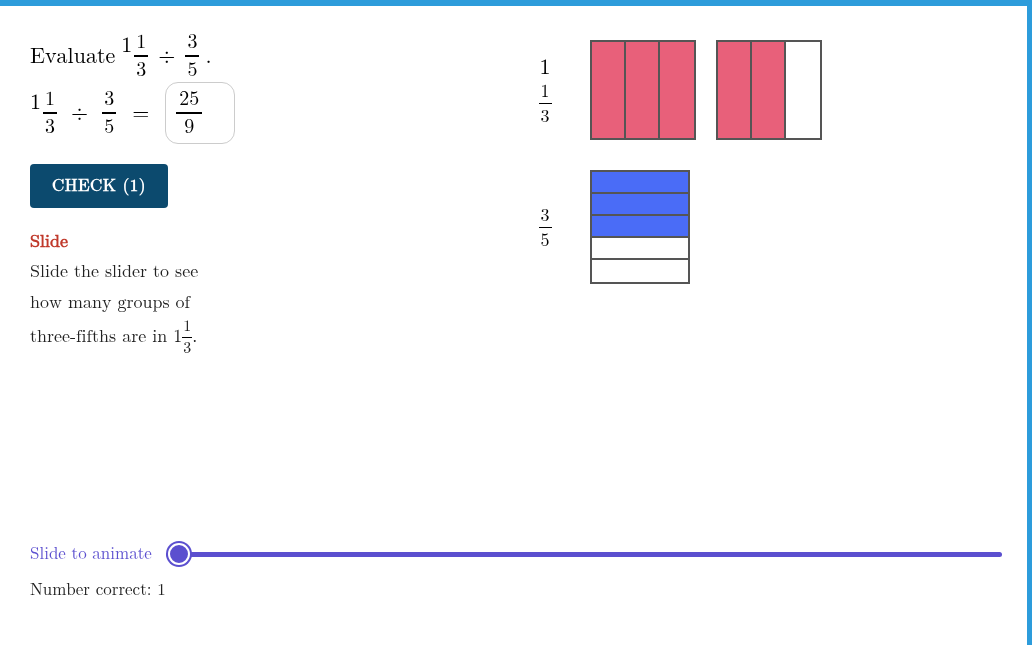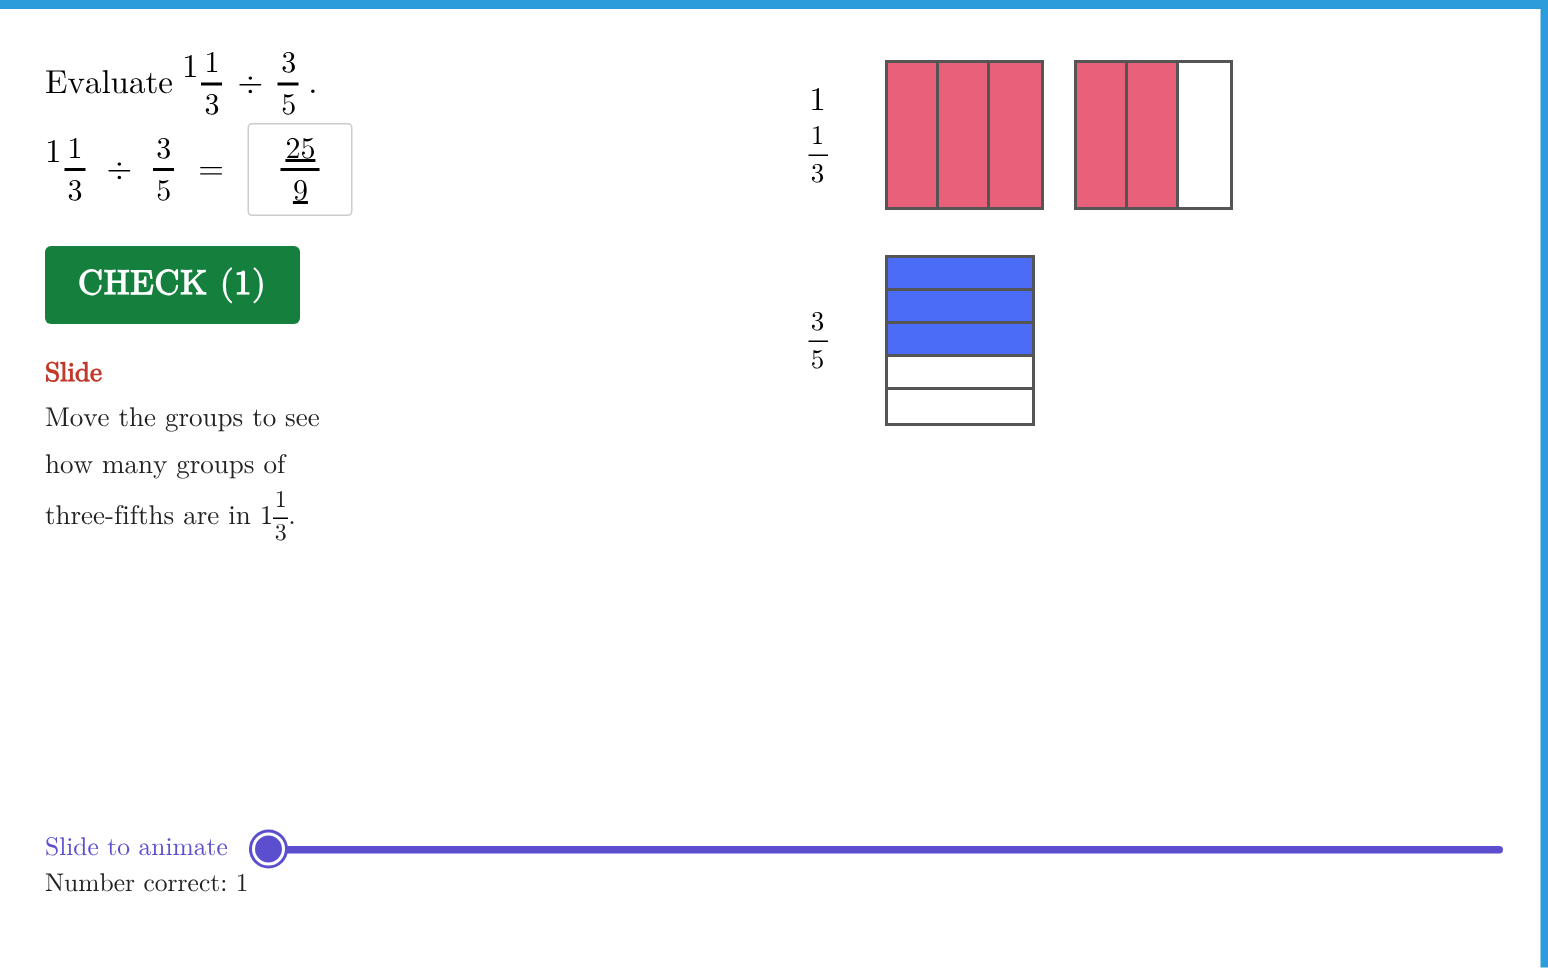--- a/index.html
+++ b/index.html
@@ -92,55 +92,53 @@
 
     .mixed-whole {
       font-size: 22px;
       line-height: 1;
       padding-top: 4px;
     }
 
     
     .answer-box {
       border: 1.5px solid #ccc;
-      border-radius: 3px;
+      border-radius: 13px;
       padding: 4px 10px;
       font-size: 20px;
       display: flex;
       align-items: center;
-      justify-content: center;
       min-width: 70px;
       background: #fff;
-      text-decoration: underline;
     }
 
     .answer-fraction {
       display: inline-flex;
       flex-direction: column;
       align-items: center;
       font-size: 20px;
     }
 
     .answer-fraction .numer {
       border-bottom: 2px solid #000;
       padding: 0 3px 1px 3px;
     }
 
     .answer-fraction .denom {
       padding: 1px 3px 0 3px;
     }
 
     
     .check-button {
-      background: #15803d;
+      background: #0c4a6e;
       color: #fff;
       border: none;
       border-radius: 4px;
       padding: 12px 22px;
-      font-size: 23px;
+      font-size: 17px;
       font-weight: 700;
       cursor: pointer;
       letter-spacing: 0.5px;
       margin-bottom: 22px;
       font-family: inherit;
     }
 
     
     .hint-label {
       color: #c0392b;
@@ -288,21 +286,21 @@
       position: absolute;
       bottom: 45px;
       left: 30px;
       right: 30px;
     }
 
     .slider-row {
       display: flex;
       align-items: center;
       gap: 14px;
-      margin-bottom: 4px;
+      margin-bottom: 16px;
     }
 
     .slider-label {
       color: #5b4fcf;
       font-size: 17px;
       white-space: nowrap;
     }
 
     .slider-track {
       flex: 1;
@@ -391,21 +389,21 @@
         </div>
       </div>
 
       
       <button class="check-button">CHECK (1)</button>
 
       
       <div class="hint-section">
         <div class="hint-label">Slide</div>
         <div class="hint-text">
-          <span>Move the groups to see</span><br>
+          <span>Slide the slider to see</span><br>
           <span>how many groups of</span><br>
           <span>three-fifths are in 1</span><span class="inline-mixed">
               <span class="inline-fraction">
                 <span class="numer">1</span>
                 <span class="denom">3</span>
               </span>
             </span><span>.</span>
         </div>
       </div>
     </div>

